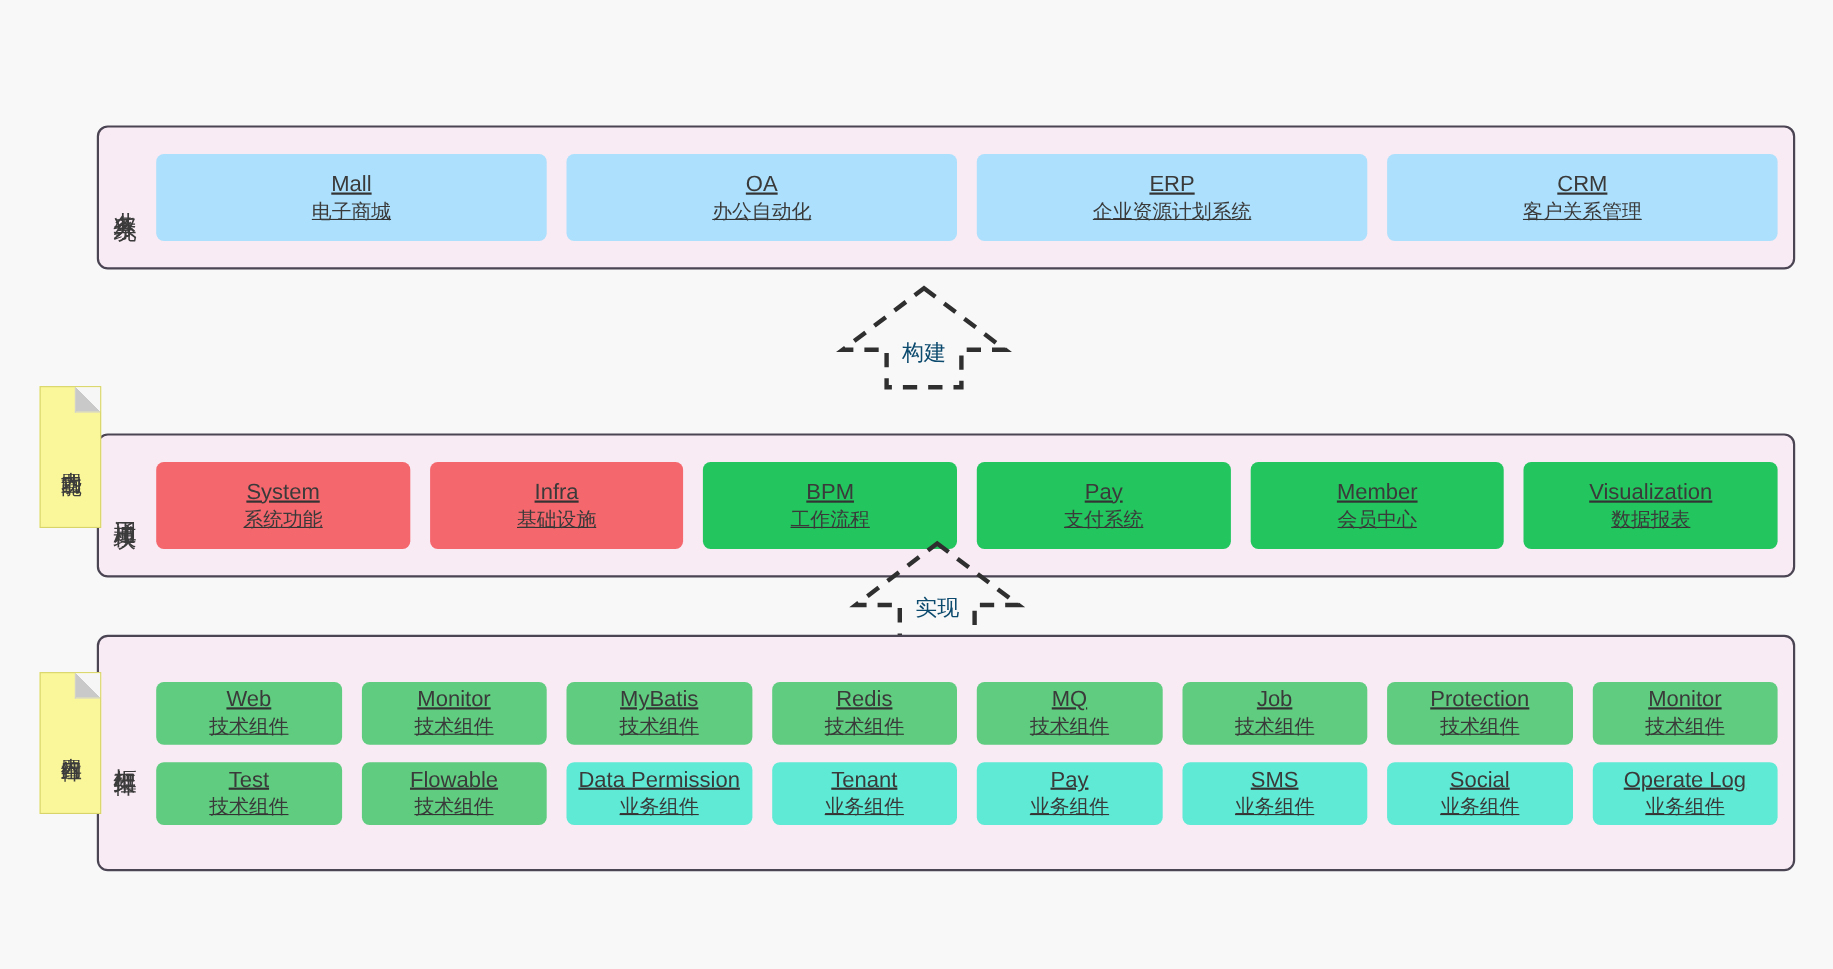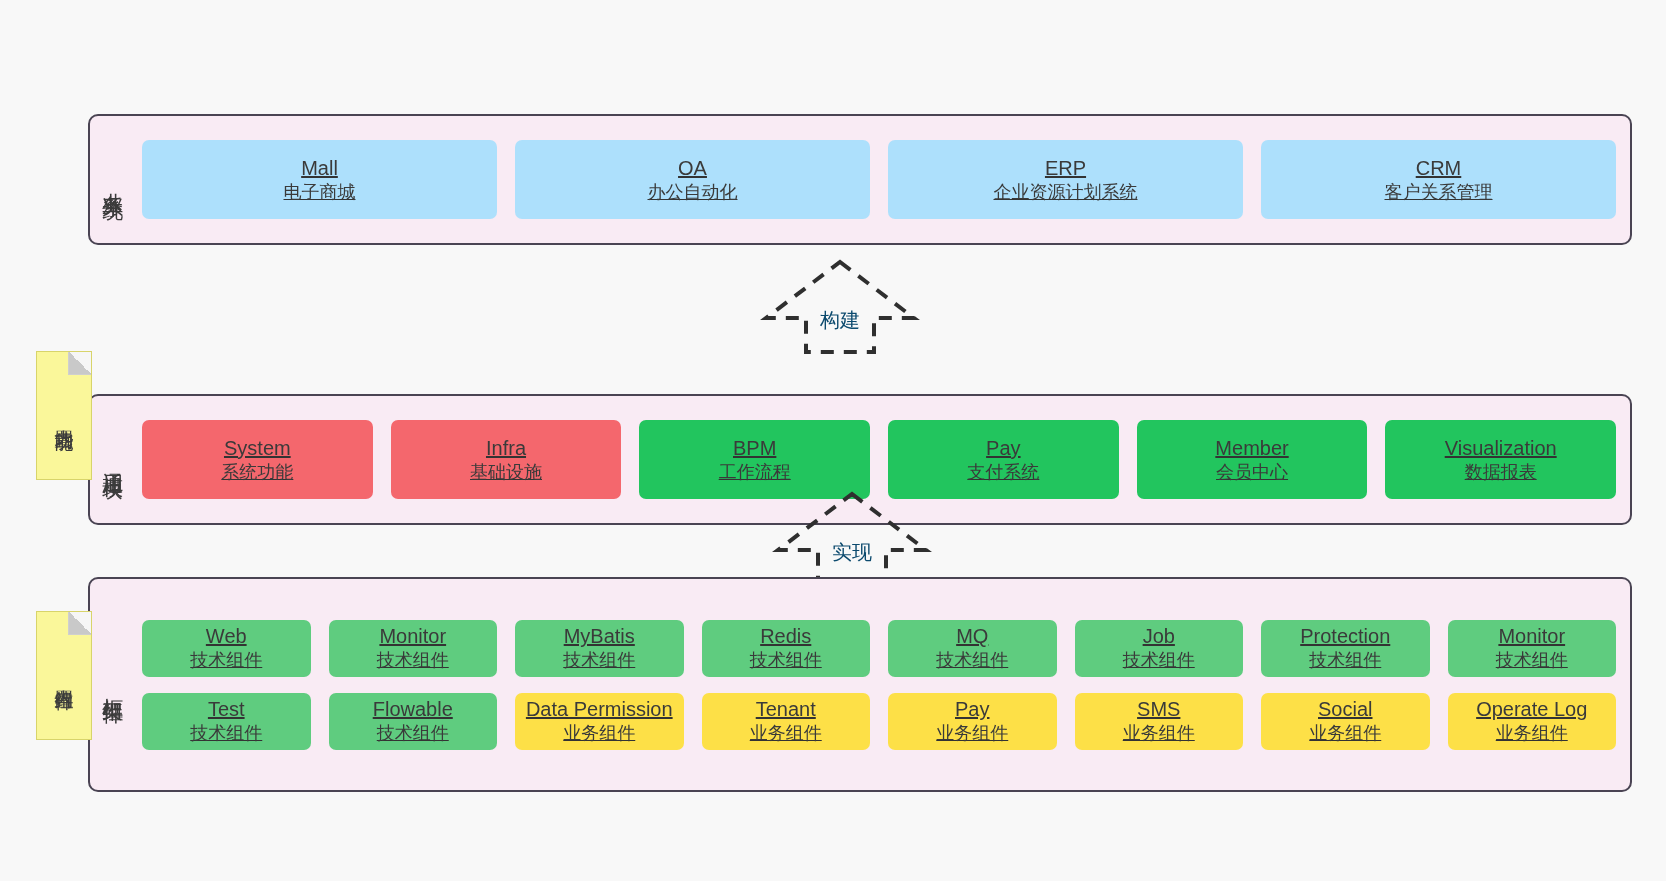--- a/index.html
+++ b/index.html
@@ -113,21 +113,21 @@
   #layer-framework {
     left: 88px;
     top: 577px;
     width: 1544px;
     height: 215px;
   }
   #layer-framework .card {
     height: 57px;
   }
   .c-green { background: #5fcc7f; }
-  .c-mint  { background: #fde047; }
+  .c-mint  { background: #5eead4; }
 
   
   .note {
     position: absolute;
     width: 56px;
     box-sizing: border-box;
     background: #faf79a;
     border: 1px solid #d8d46a;
     display: flex;
     align-items: center;

